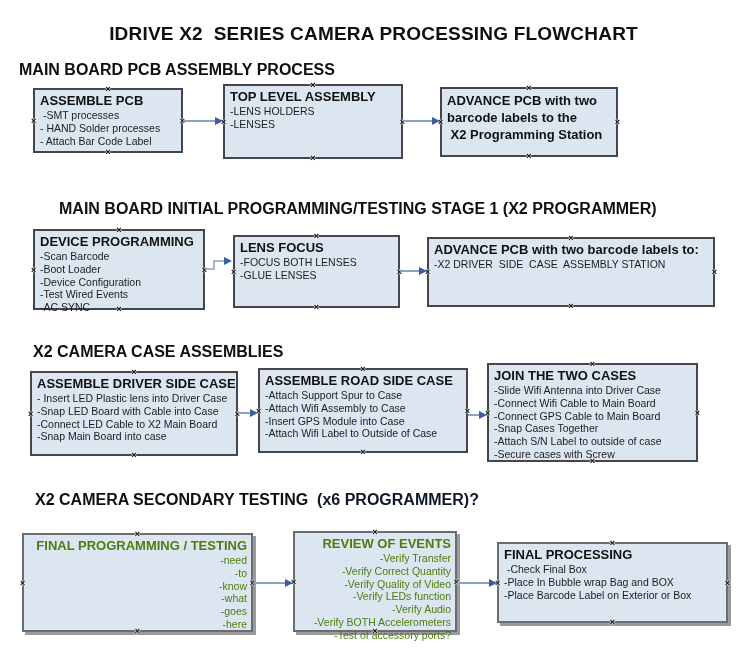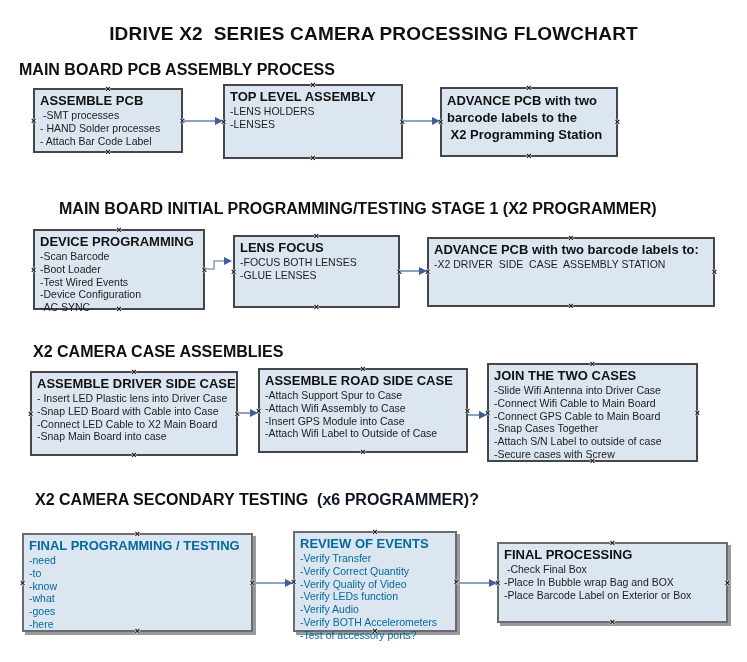--- a/index.html
+++ b/index.html
@@ -15,21 +15,21 @@
     position:absolute;font-size:16px;font-weight:bold;white-space:pre;color:#101010;line-height:20px;
   }
   .heading .red-part{color:#0f172a;}
   .box{
     position:absolute;background:#dce6f1;border:2px solid #45454c;
     padding:3px 4px 3px 5px;box-sizing:border-box;
   }
   .box.shadowed{border-color:#6b6b72;box-shadow:3px 3px 0 #9a9a9a;}
   .bt{font-size:13px;font-weight:bold;line-height:16px;white-space:pre;}
   .bi{font-size:10.5px;line-height:12.8px;white-space:pre;color:#1c1c1c;}
-  .box.red-box .bt,.box.red-box .bi{color:#0369a1;}
+  .box.red-box .bt,.box.red-box .bi{color:#4d7c0f;text-align:right;}
   .bt-line{font-size:13px;font-weight:bold;line-height:17px;white-space:pre;}
   
   .hx{
     position:absolute;font-size:9px;font-weight:bold;color:#000;line-height:8px;
     text-shadow:0 0 2px #fff,0 0 2px #fff;pointer-events:none;
   }
   .hx-t{left:50%;top:-5px;transform:translateX(-50%);}
   .hx-b{left:50%;bottom:-5px;transform:translateX(-50%);}
   .hx-l{left:-4px;top:50%;transform:translateY(-55%);}
   .hx-r{right:-4px;top:50%;transform:translateY(-55%);}
@@ -83,22 +83,22 @@
 
   <div class="arrow" style="left:183px;top:120px;width:38px;"></div>
   <div class="arrow" style="left:403px;top:120px;width:35px;"></div>
 
   <div class="heading" style="left:23px;top:199px;margin-left:36px;">MAIN BOARD INITIAL PROGRAMMING/TESTING STAGE 1 (X2 PROGRAMMER)</div>
 
   <div class="box" style="left:33px;top:229px;width:172px;height:81px;">
     <div class="bt">DEVICE PROGRAMMING</div>
     <div class="bi">-Scan Barcode</div>
     <div class="bi">-Boot Loader</div>
+    <div class="bi">-Device Configuration</div>
     <div class="bi">-Test Wired Events</div>
-    <div class="bi">-Device Configuration</div>
     <div class="bi">-AC SYNC</div>
   <span class="hx hx-t">×</span>
       <span class="hx hx-b">×</span>
       <span class="hx hx-l">×</span>
       <span class="hx hx-r">×</span>
     </div>
 
   <div class="box" style="left:233px;top:235px;width:167px;height:73px;">
     <div class="bt">LENS FOCUS</div>
     <div class="bi">-FOCUS BOTH LENSES</div>

